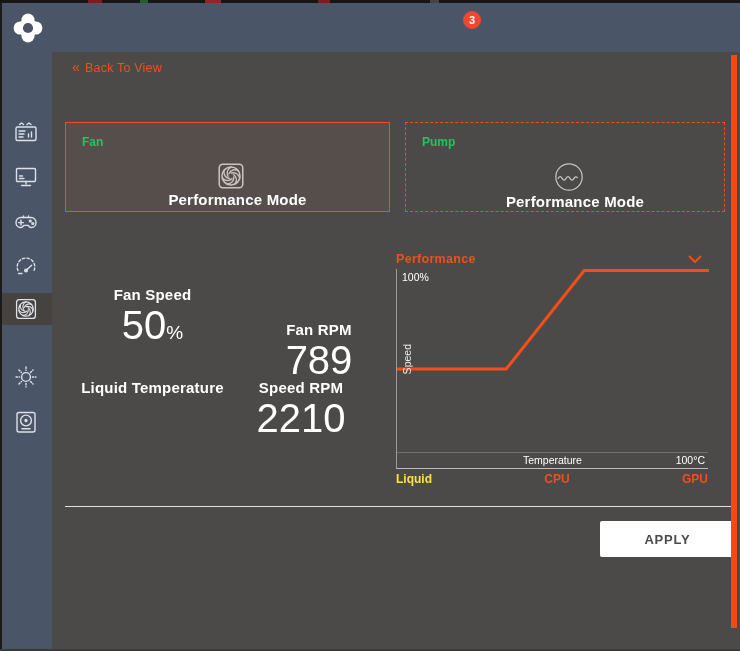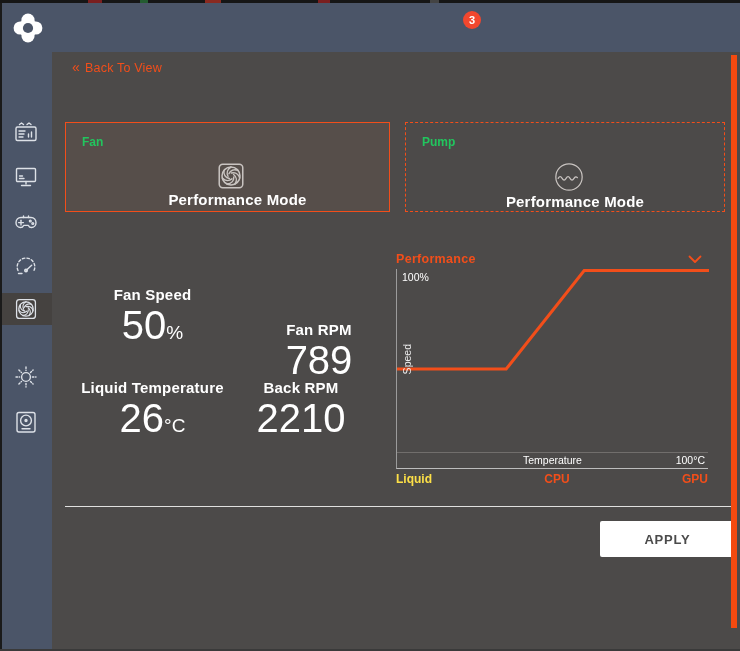--- a/index.html
+++ b/index.html
@@ -288,24 +288,23 @@
   <div class="stat" style="left:50px; top:286px; width:205px;">
     <div class="stat-label">Fan Speed</div>
     <div class="stat-value"><span>50</span><span class="unit">%</span></div>
   </div>
   <div class="stat" style="left:256px; top:286px; width:126px;margin-top:35px;">
     <div class="stat-label">Fan RPM</div>
     <div class="stat-value"><span>789</span><span class="unit"></span></div>
   </div>
   <div class="stat" style="left:50px; top:379px; width:205px;">
     <div class="stat-label">Liquid Temperature</div>
-    <div class="stat-value"><span>26</span><span class="unit">°C</span></div>
   </div>
   <div class="stat" style="left:238px; top:379px; width:126px;">
-    <div class="stat-label">Back RPM</div>
+    <div class="stat-label">Speed RPM</div>
     <div class="stat-value"><span>2210</span><span class="unit"></span></div>
   </div>
 
   <div class="chart">
     <div class="preset-row">
       <span class="preset-label">Performance</span>
       <svg class="preset-chev" width="14" height="9" viewBox="0 0 14 9">
         <polyline points="1.5,1.5 7,7 12.5,1.5" fill="none" stroke="#f24e1a" stroke-width="1.8" stroke-linecap="round" stroke-linejoin="round"></polyline>
       </svg>
     </div>

